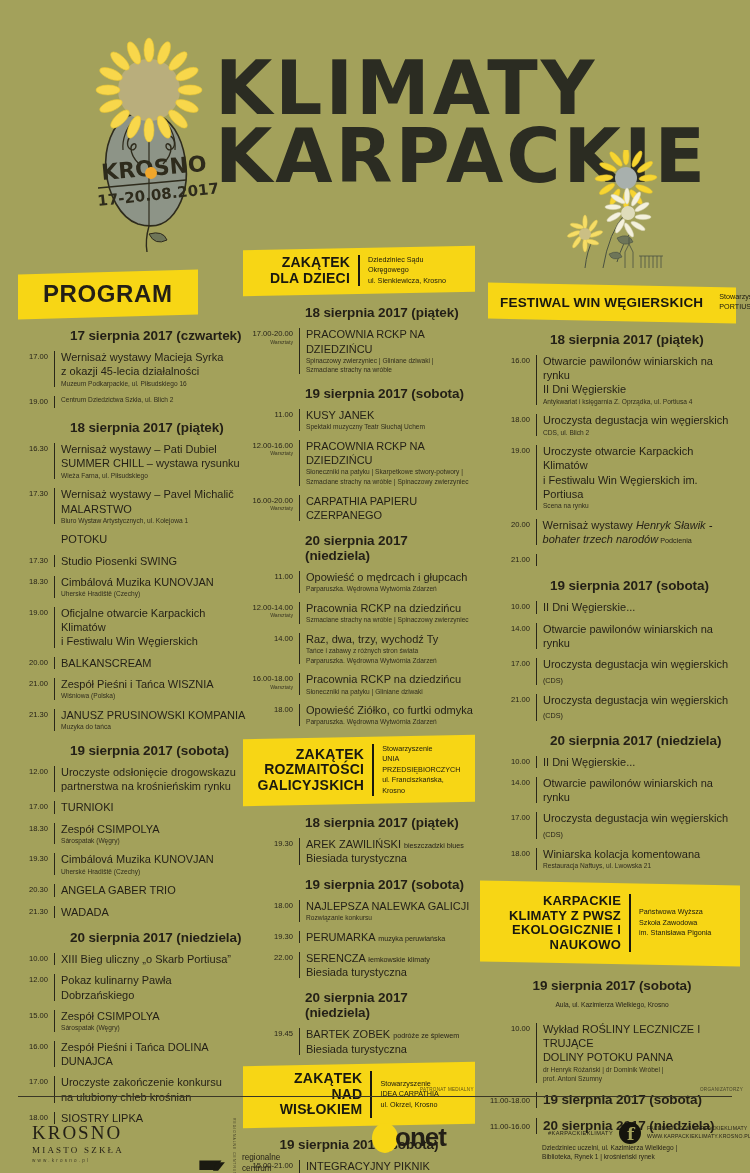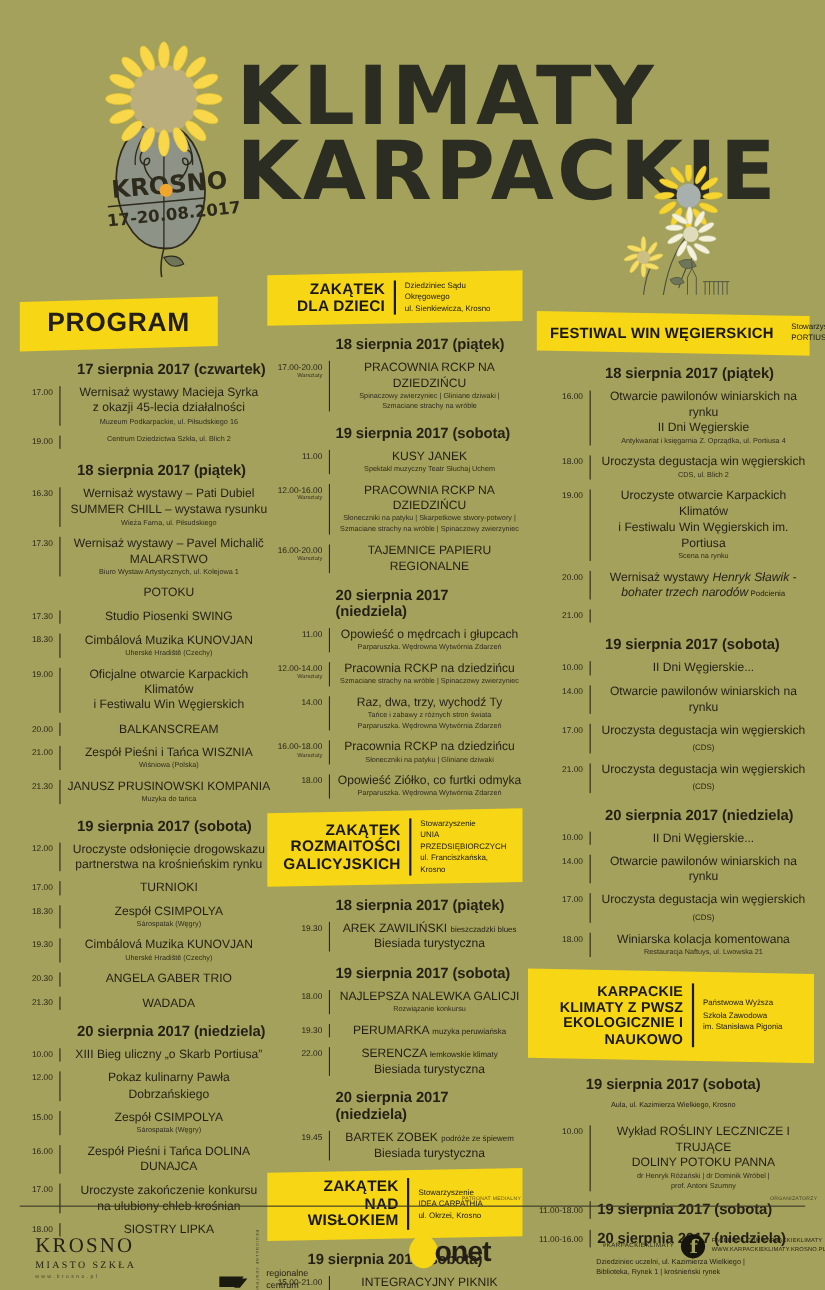--- a/index.html
+++ b/index.html
@@ -65,21 +65,21 @@
   .day.indent { padding-left:52px; }
   .day.indent-mid { padding-left:62px; }
 
   
   .ev { display:flex; margin-bottom:7px; align-items:flex-start; }
   .ev-time {
     font-size:7.6px; text-align:right; padding-top:2px; flex:0 0 auto; line-height:1.25;
   }
   .ev-time .sub { display:block; font-size:5.2px; opacity:.85; }
   .ev-bar { width:1px; background:#2a2719; align-self:stretch; margin:1px 6px 1px 6px; min-height:12px; }
-  .ev-body { flex:1 1 auto;text-align:center; }
+  .ev-body { flex:1 1 auto; }
   .ev-title { font-size:11px; line-height:1.3; }
   .ev-title .ital { font-style:italic;margin-top:44px; }
   .ev-title .tiny { font-size:7.2px; }
   .ev-note { font-size:6.6px; line-height:1.45; margin-top:0px; opacity:.92; }
 
   .col-left  .ev-time { width:30px; }
   .col-mid   .ev-time { width:50px; }
   .col-right .ev-time { width:42px; }
   .plain-note { font-size:6.6px; line-height:1.45; margin-bottom:7px; }
   .big-day-row { display:flex; align-items:center; margin-bottom:8px; }
@@ -452,21 +452,21 @@
           <div class="ev-bar"></div>
           <div class="ev-body">
             <div class="ev-title">PRACOWNIA RCKP NA DZIEDZIŃCU</div>
             <div class="ev-note">Słoneczniki na patyku | Skarpetkowe stwory-potwory |<br>Szmaciane strachy na wróble | Spinaczowy zwierzyniec</div>
           </div>
         </div>
         <div class="ev">
           <div class="ev-time">16.00-20.00<span class="sub">Warsztaty</span></div>
           <div class="ev-bar"></div>
           <div class="ev-body">
-            <div class="ev-title">TAJEMNICE PAPIERU REGIONALNE</div>
+            <div class="ev-title">CARPATHIA PAPIERU CZERPANEGO</div>
           </div>
         </div>
         <div class="day indent-mid">20 sierpnia 2017 (niedziela)</div>
         <div class="ev">
           <div class="ev-time">11.00</div>
           <div class="ev-bar"></div>
           <div class="ev-body">
             <div class="ev-title">Opowieść o mędrcach i głupcach</div>
             <div class="ev-note">Parparuszka. Wędrowna Wytwórnia Zdarzeń</div>
           </div>

